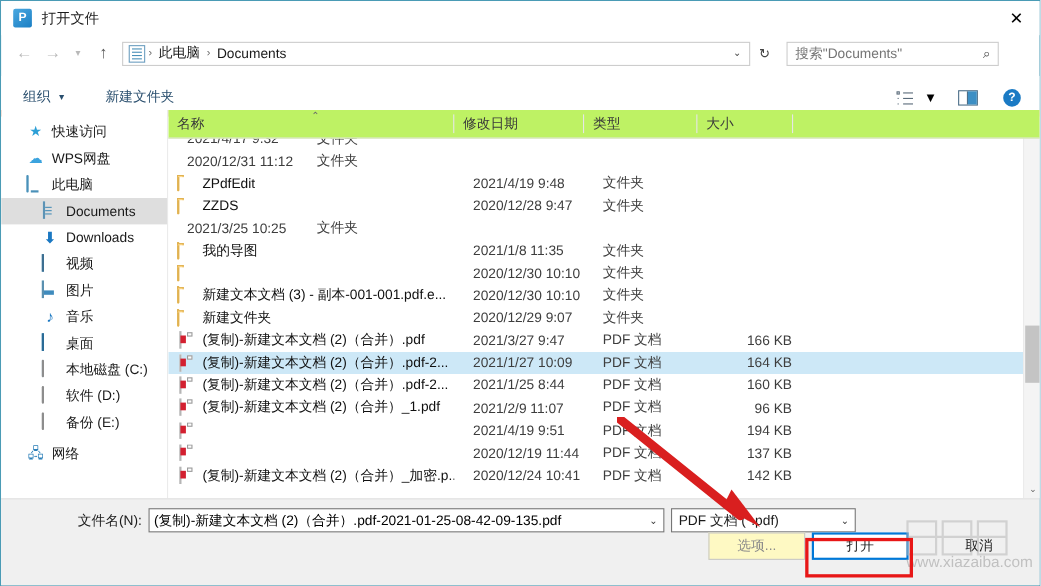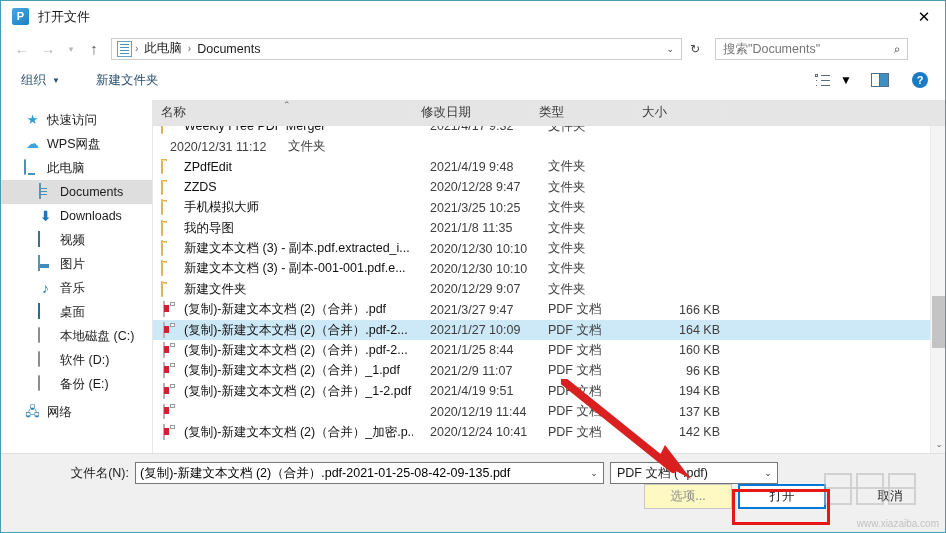--- a/index.html
+++ b/index.html
@@ -161,21 +161,21 @@
     font-size: 12px;
   }
 
   
   .toolbar {
     position: absolute;
     left: 0; top: 68px;
     width: 946px; height: 31px;
     background: #ffffff;
     display: flex;
-    align-items: flex-start;
+    align-items: flex-end;
     border-bottom: 6px solid #c2410c;
   }
   .tb-item {
     font-size: 12.5px;
     color: #2a4f6e;
     padding: 3px 6px;
     display: flex; align-items: center;
     white-space: nowrap;
   }
   .tb-item.first { margin-left: 14px; }
@@ -321,21 +321,21 @@
     background: #ffffff;
     overflow: hidden;
   }
   .col-headers {
     display: flex;
     height: 25px;
     align-items: center;
     border-bottom: 1px solid #e3e3e3;
     font-size: 12.5px;
     color: #3a3a3a;
-    background: #e5e5e5;
+    background: #bef264;
     position: relative;
     z-index: 2;
   }
   .col-headers .ch {
     padding-left: 8px;
     box-sizing: border-box;
     border-right: 1px solid #e6e6e6;
     height: 17px;
     display: flex;
     align-items: center;
@@ -544,22 +544,22 @@
   .watermark {
     position: absolute;
     right: 4px; bottom: 2px;
     width: 120px; height: 62px;
     z-index: 18;
     pointer-events: none;
     opacity: 0.55;
   }
   .wm-text {
     position: absolute;
-    right: 2px; bottom: 1px;
-    font-size: 10px;
+    right: 2px; bottom: 12px;
+    font-size: 14px;
     color: #9a9a9a;
     font-family: "Liberation Sans", sans-serif;
     white-space: nowrap;
   }
 </style>
 </head>
 <body>
 
 <div id="dialog">
 
@@ -681,24 +681,20 @@
         <div class="ch ch-name">名称</div>
         <div class="ch ch-date">修改日期</div>
         <div class="ch ch-type">类型</div>
         <div class="ch ch-size">大小</div>
         <div class="sort-arrow">⌃</div>
       </div>
 
       <div class="rows">
         <div class="rows-inner" id="rows-container">
             <div class="row">
-              <div class="c-name">
-                <span class="f-ico"><span class="f-folder"></span></span>
-                <span>Weekly Free PDF Merger</span>
-              </div>
               <div class="c-date">2021/4/17 9:32</div>
               <div class="c-type">文件夹</div>
               <div class="c-size"></div>
             </div>
             <div class="row">
               <div class="c-date">2020/12/31 11:12</div>
               <div class="c-type">文件夹</div>
               <div class="c-size"></div>
             </div>
             <div class="row">
@@ -713,41 +709,36 @@
             <div class="row">
               <div class="c-name">
                 <span class="f-ico"><span class="f-folder"></span></span>
                 <span>ZZDS</span>
               </div>
               <div class="c-date">2020/12/28 9:47</div>
               <div class="c-type">文件夹</div>
               <div class="c-size"></div>
             </div>
             <div class="row">
-              <div class="c-name">
-                <span class="f-ico"><span class="f-folder"></span></span>
-                <span>手机模拟大师</span>
-              </div>
               <div class="c-date">2021/3/25 10:25</div>
               <div class="c-type">文件夹</div>
               <div class="c-size"></div>
             </div>
             <div class="row">
               <div class="c-name">
                 <span class="f-ico"><span class="f-folder"></span></span>
                 <span>我的导图</span>
               </div>
               <div class="c-date">2021/1/8 11:35</div>
               <div class="c-type">文件夹</div>
               <div class="c-size"></div>
             </div>
             <div class="row">
               <div class="c-name">
                 <span class="f-ico"><span class="f-folder"></span></span>
-                <span>新建文本文档 (3) - 副本.pdf.extracted_i...</span>
               </div>
               <div class="c-date">2020/12/30 10:10</div>
               <div class="c-type">文件夹</div>
               <div class="c-size"></div>
             </div>
             <div class="row">
               <div class="c-name">
                 <span class="f-ico"><span class="f-folder"></span></span>
                 <span>新建文本文档 (3) - 副本-001-001.pdf.e...</span>
               </div>
@@ -796,21 +787,20 @@
                 <span class="f-ico"><span class="f-pdf"></span></span>
                 <span>(复制)-新建文本文档 (2)（合并）_1.pdf</span>
               </div>
               <div class="c-date">2021/2/9 11:07</div>
               <div class="c-type">PDF 文档</div>
               <div class="c-size">96 KB</div>
             </div>
             <div class="row">
               <div class="c-name">
                 <span class="f-ico"><span class="f-pdf"></span></span>
-                <span>(复制)-新建文本文档 (2)（合并）_1-2.pdf</span>
               </div>
               <div class="c-date">2021/4/19 9:51</div>
               <div class="c-type">PDF 文档</div>
               <div class="c-size">194 KB</div>
             </div>
             <div class="row">
               <div class="c-name">
                 <span class="f-ico"><span class="f-pdf"></span></span>
               </div>
               <div class="c-date">2020/12/19 11:44</div>

